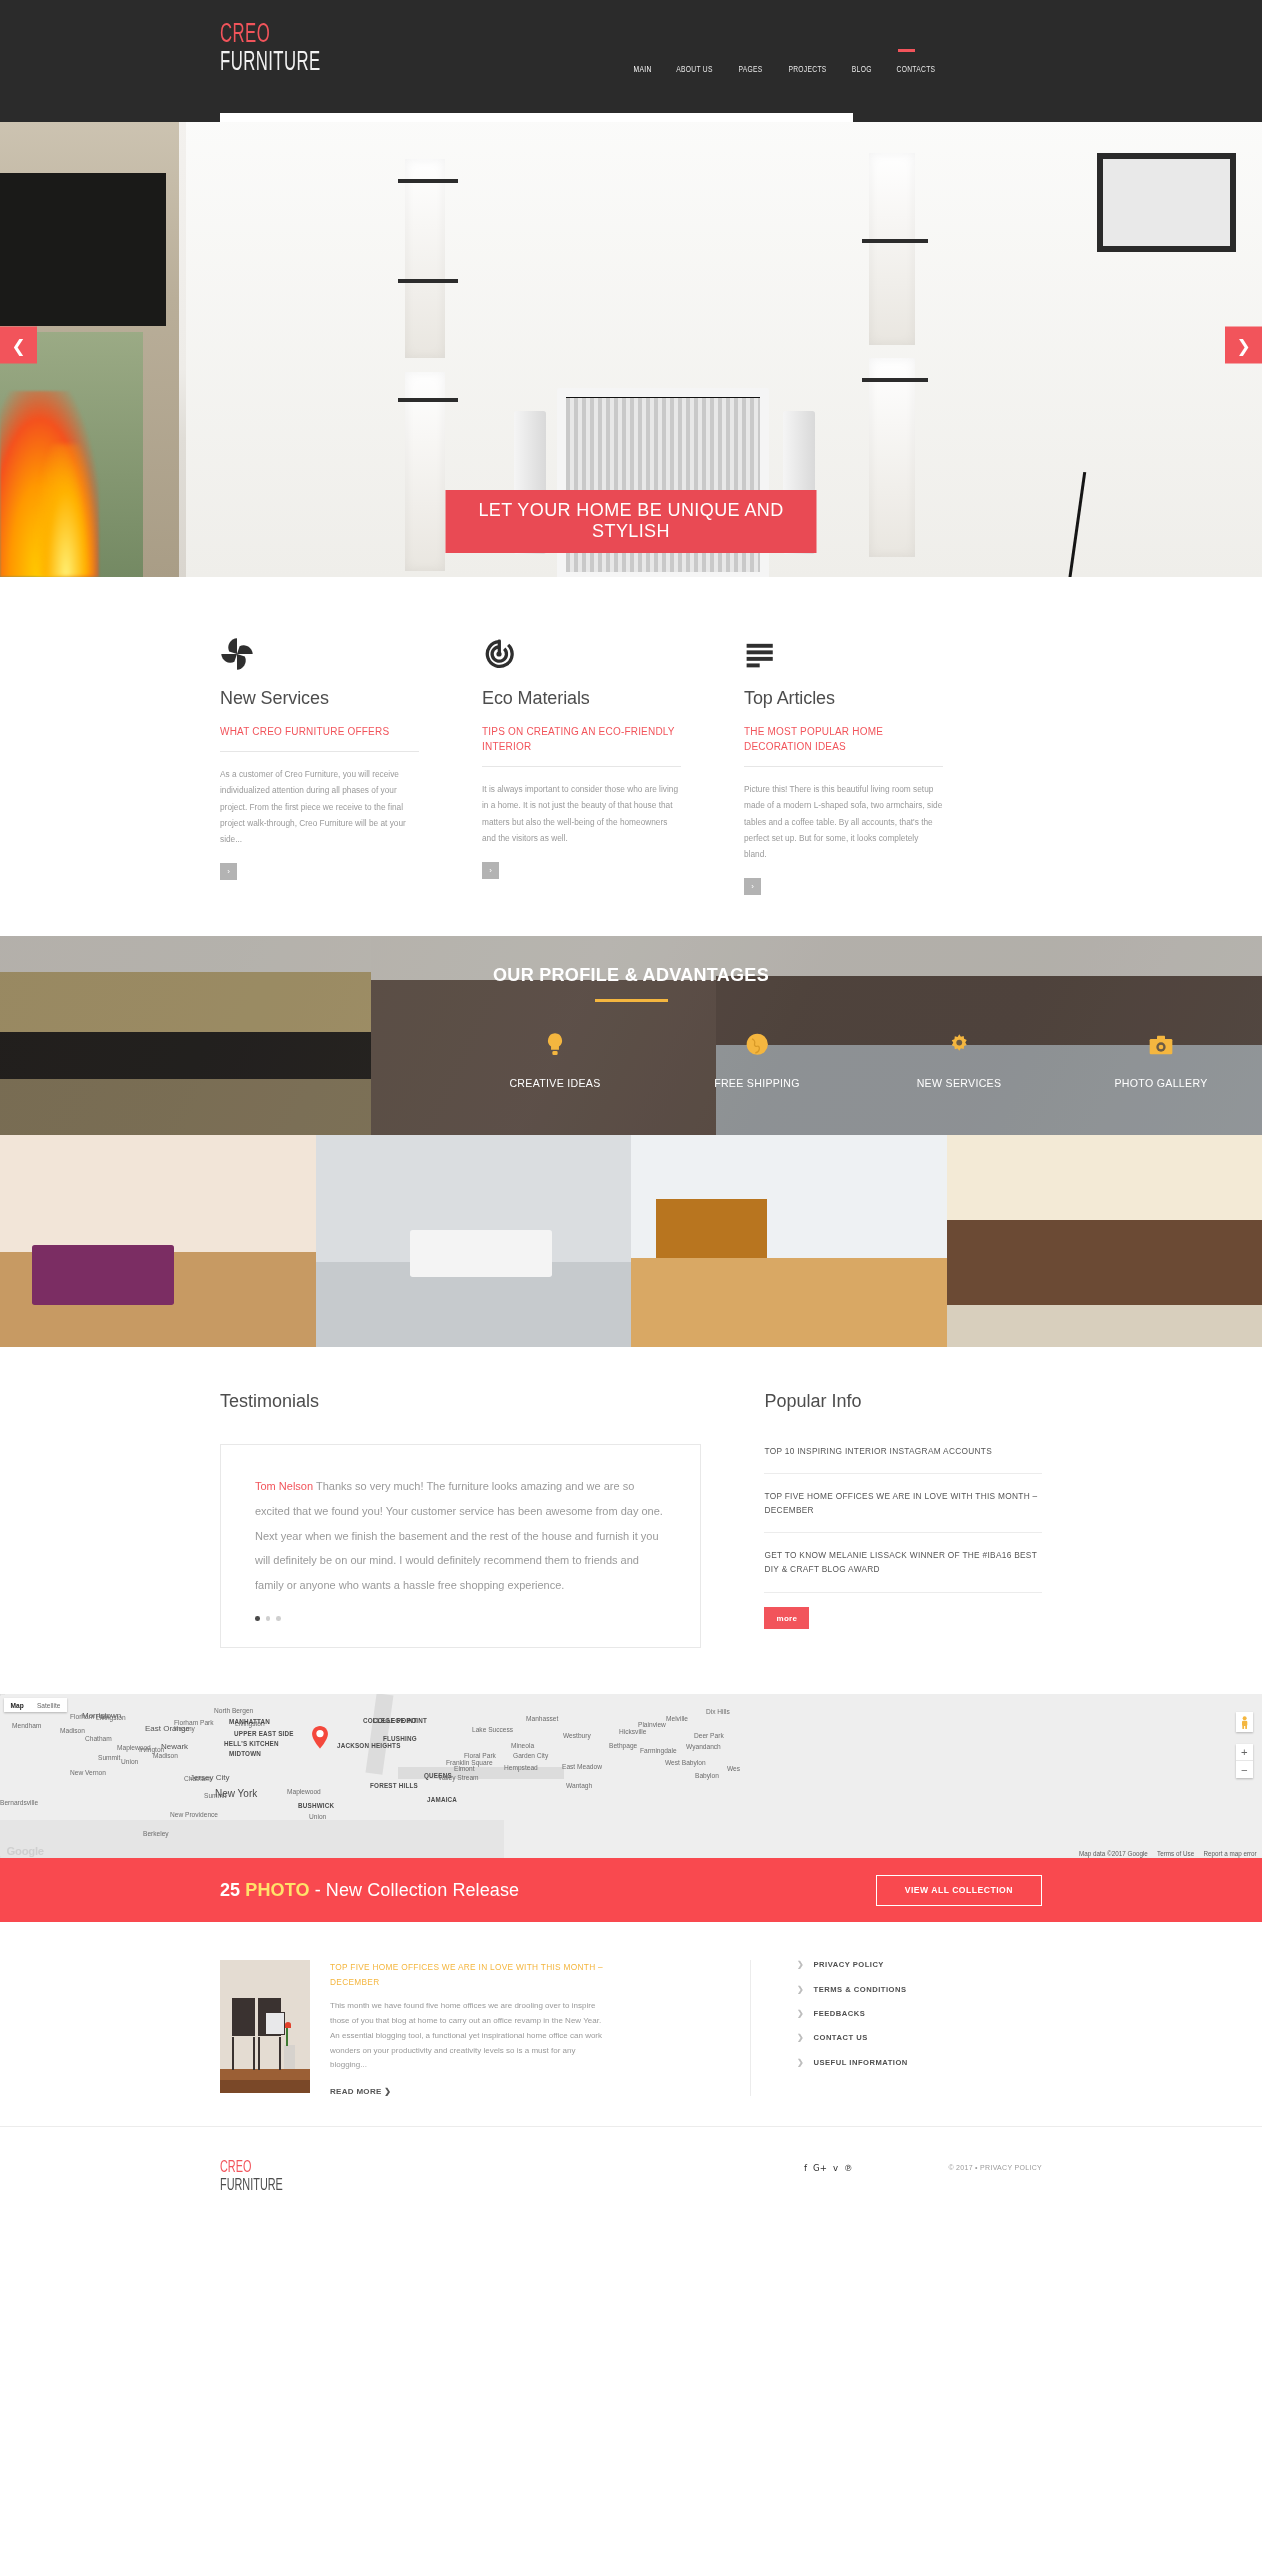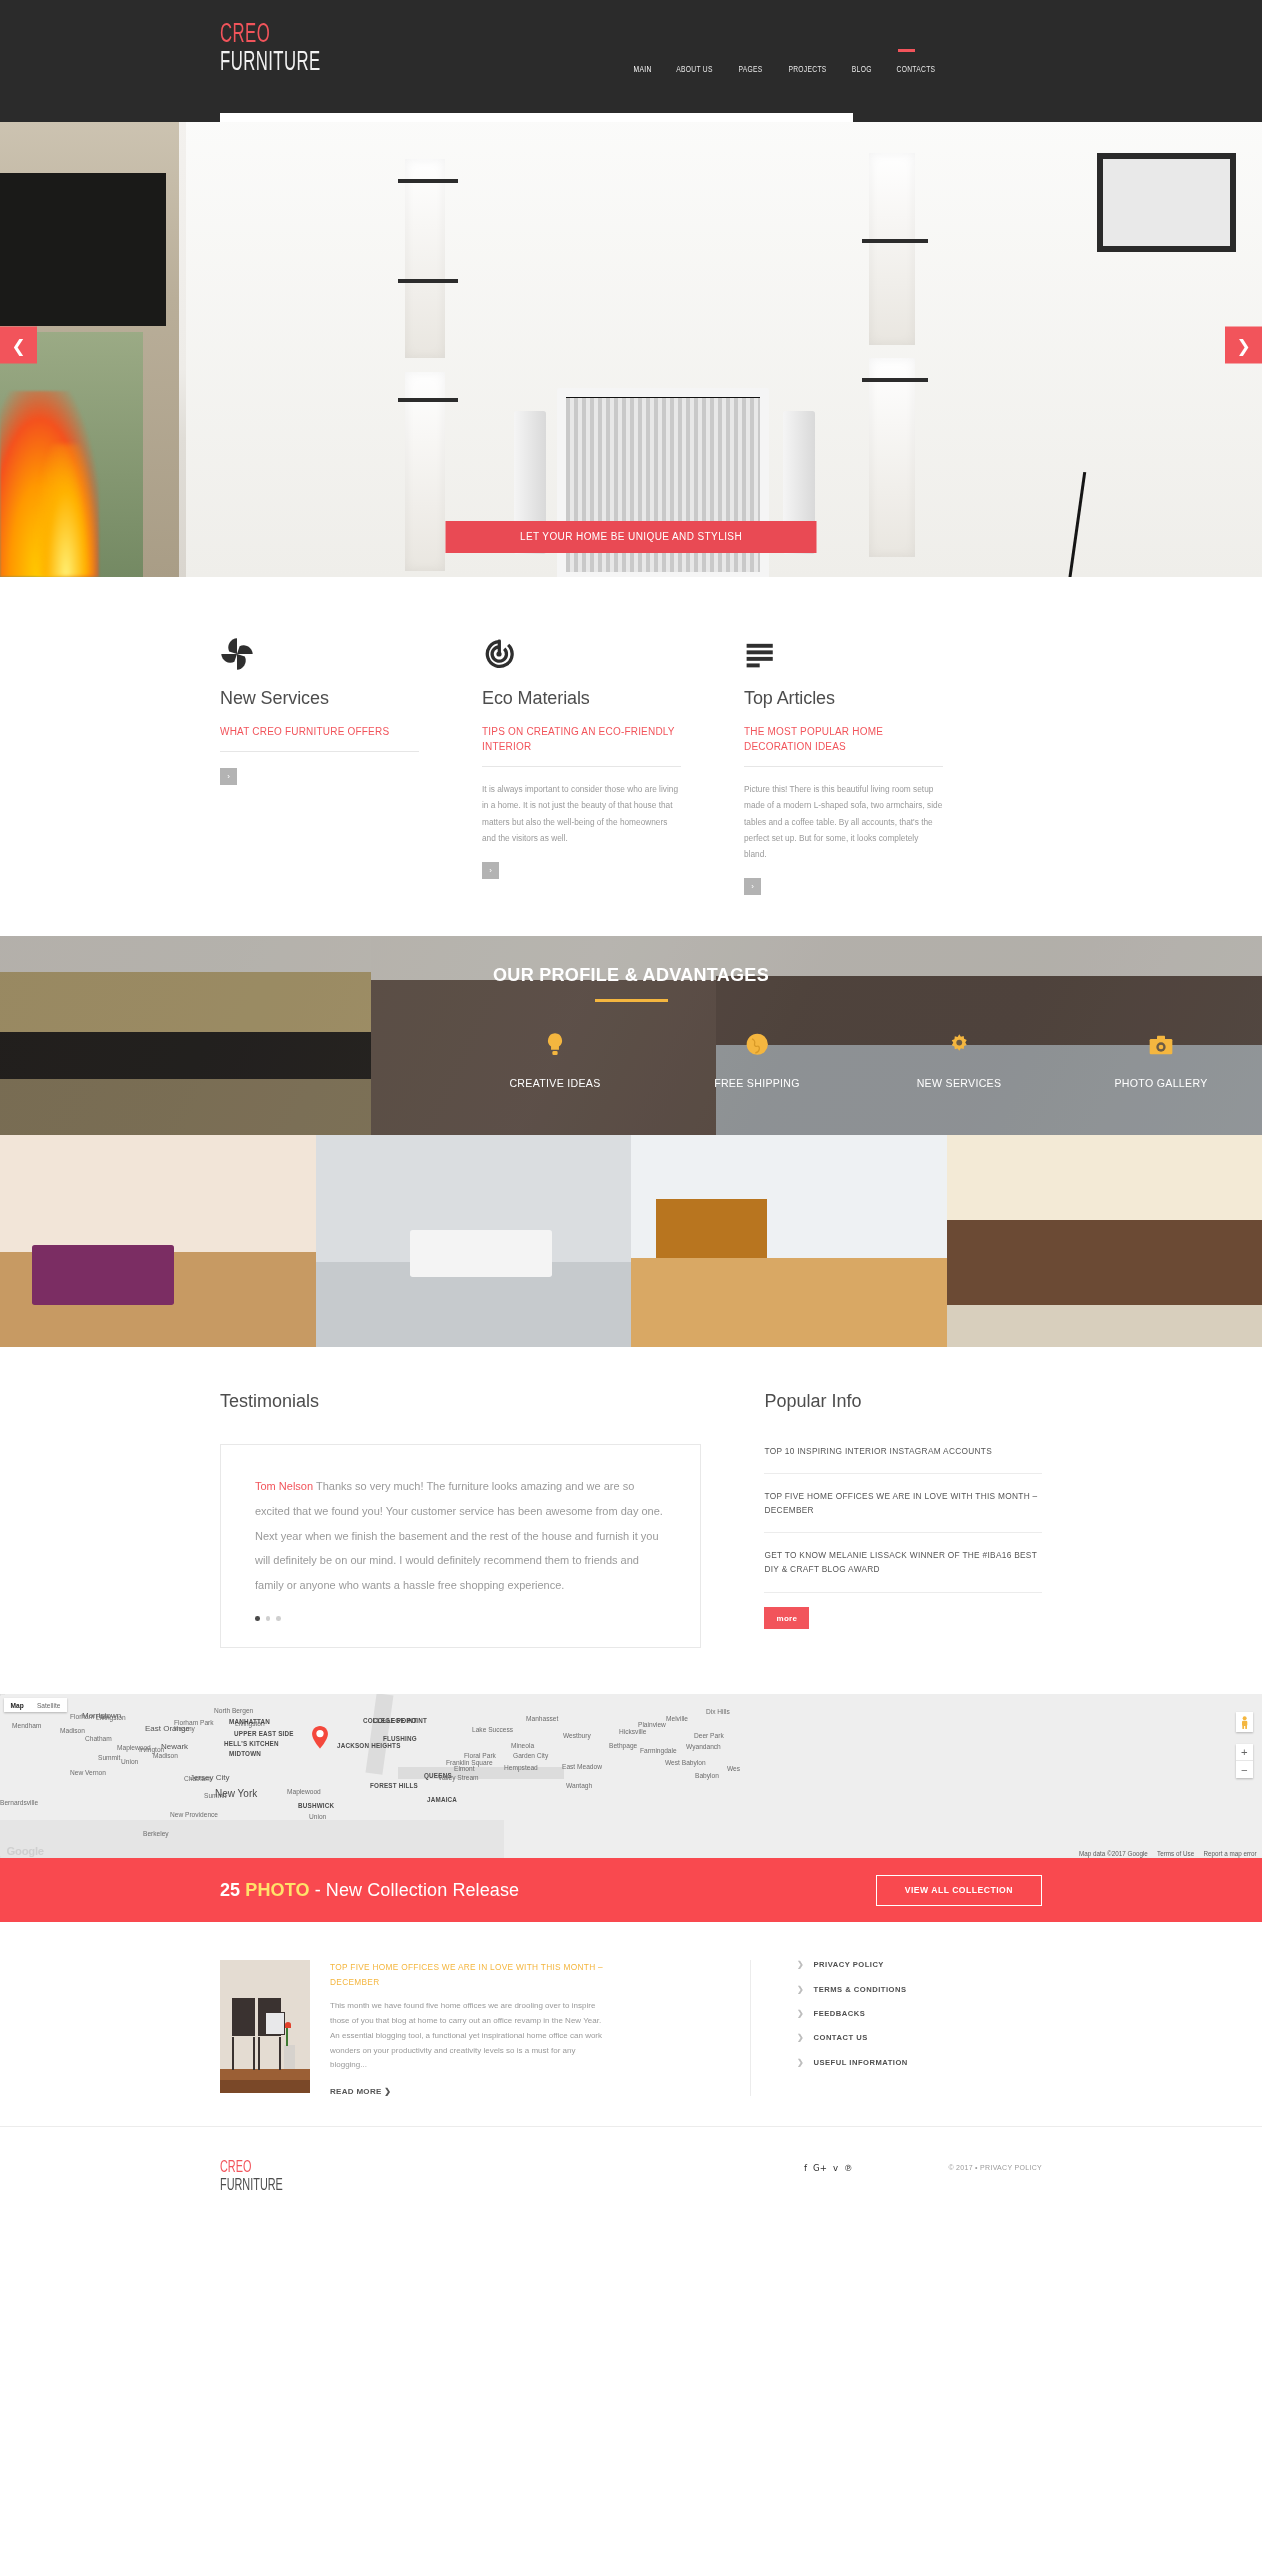--- a/index.html
+++ b/index.html
@@ -77,21 +77,21 @@
     width:37px; height:37px; background:#f2545b; color:#fff;
     display:flex; align-items:center; justify-content:center;
     font-size:17px; cursor:pointer; z-index:9; font-weight:700;
     font-family:"DejaVu Sans", sans-serif;
   }
   .hero-arrow.left { left:0; }
   .hero-arrow.right { right:0; }
   .hero-caption {
     position:absolute; left:50%; transform:translateX(-50%); bottom:24px;
     background:#e94a54; color:#fff; padding:10.6px 0; width:371px; text-align:center;
-    font-size:10px; letter-spacing:0.4px; z-index:9;
+    font-size:18px; letter-spacing:0.4px; z-index:9;
     font-family:"Liberation Sans Narrow","Liberation Sans",sans-serif;
   }
 
   
   .services { background:#fff; padding:52px 0 41px; }
   .svc-grid { display:flex; gap:0; }
   .svc-col { width:199px; margin-right:63px; }
   .svc-col:last-child { margin-right:0; }
   .svc-icon { height:42px; margin-bottom:17px; display:flex; align-items:flex-end; }
   .svc-title { font-size:18px; color:#4d4d4d; font-weight:400; margin-bottom:14.6px; letter-spacing:-0.1px; }
@@ -287,20 +287,21 @@
             <svg width="34" height="34" viewBox="0 0 52 52">
               <path d="M26 26 L26 2 A14 14 0 0 0 14 22 Z" fill="#2f2f2f"></path>
               <path d="M26 26 L50 26 A14 14 0 0 0 30 14 Z" fill="#2f2f2f"></path>
               <path d="M26 26 L26 50 A14 14 0 0 0 38 30 Z" fill="#2f2f2f"></path>
               <path d="M26 26 L2 26 A14 14 0 0 0 22 38 Z" fill="#2f2f2f"></path>
             </svg>
           </div>
           <div class="svc-title">New Services</div>
           <div class="svc-sub">What Creo Furniture offers</div>
           <div class="svc-rule"></div>
+          <div class="svc-text">As a customer of Creo Furniture, you will receive individualized attention during all phases of your project. From the first piece we receive to the final project walk-through, Creo Furniture will be at your side...</div>
           <div class="svc-btn">›</div>
         </div>
 
         <div class="svc-col">
           <div class="svc-icon">
             <svg width="34" height="34" viewBox="0 0 52 52">
               <path d="M40 12 A19 19 0 1 1 26 7" fill="none" stroke="#2f2f2f" stroke-width="5"></path>
               <path d="M34 18 A11 11 0 1 1 26 15" fill="none" stroke="#2f2f2f" stroke-width="5"></path>
               <circle cx="26" cy="26" r="4" fill="#2f2f2f"></circle>
               <rect x="24" y="4" width="5" height="22" rx="2" fill="#2f2f2f"></rect>

